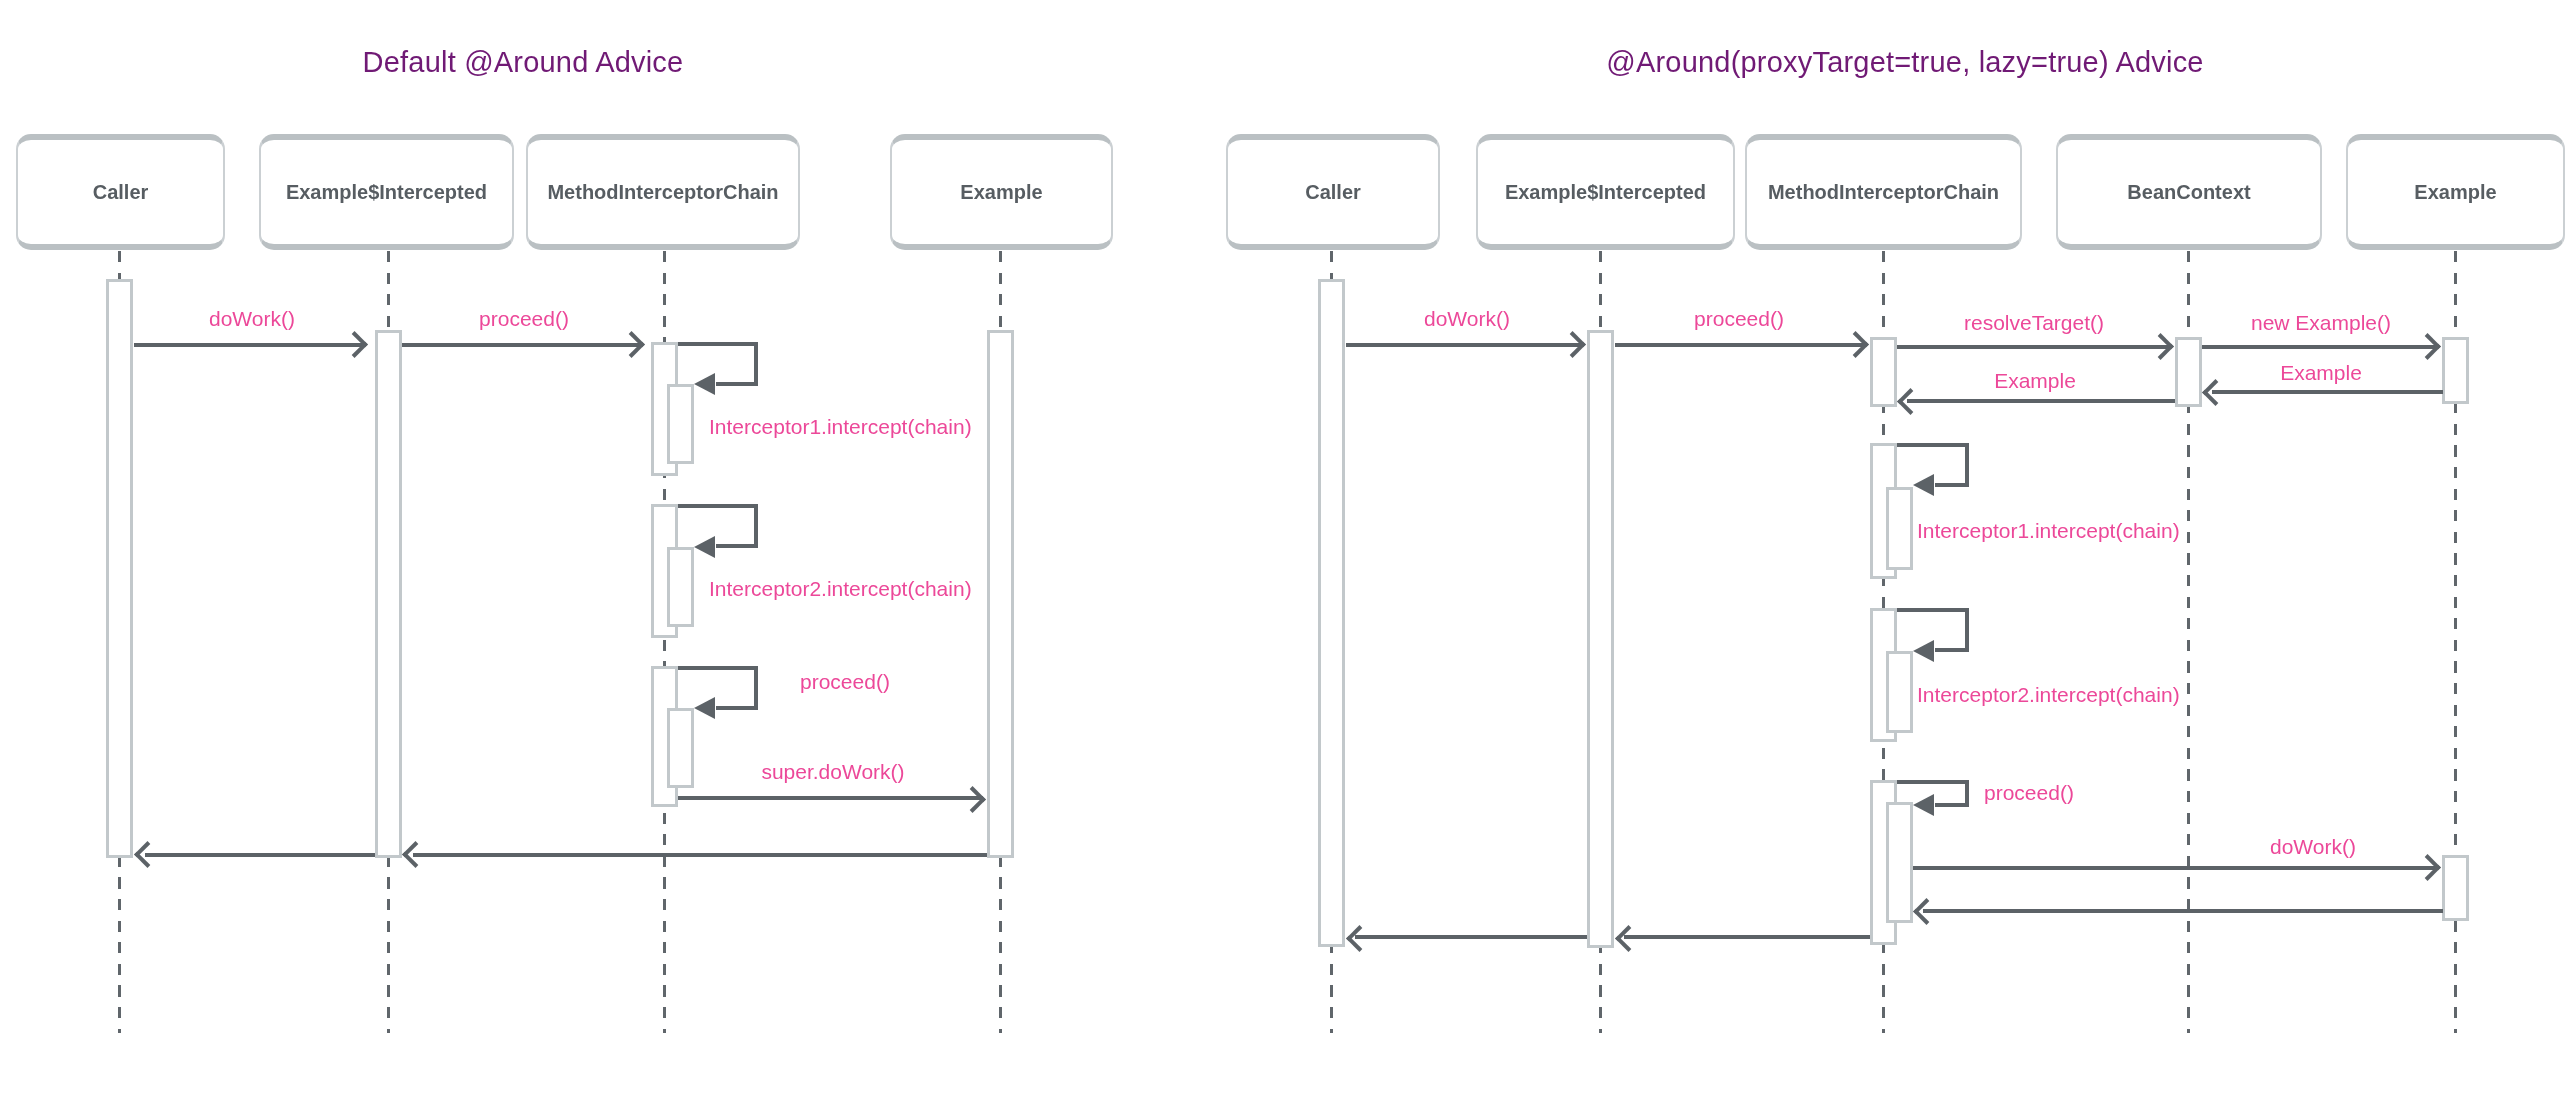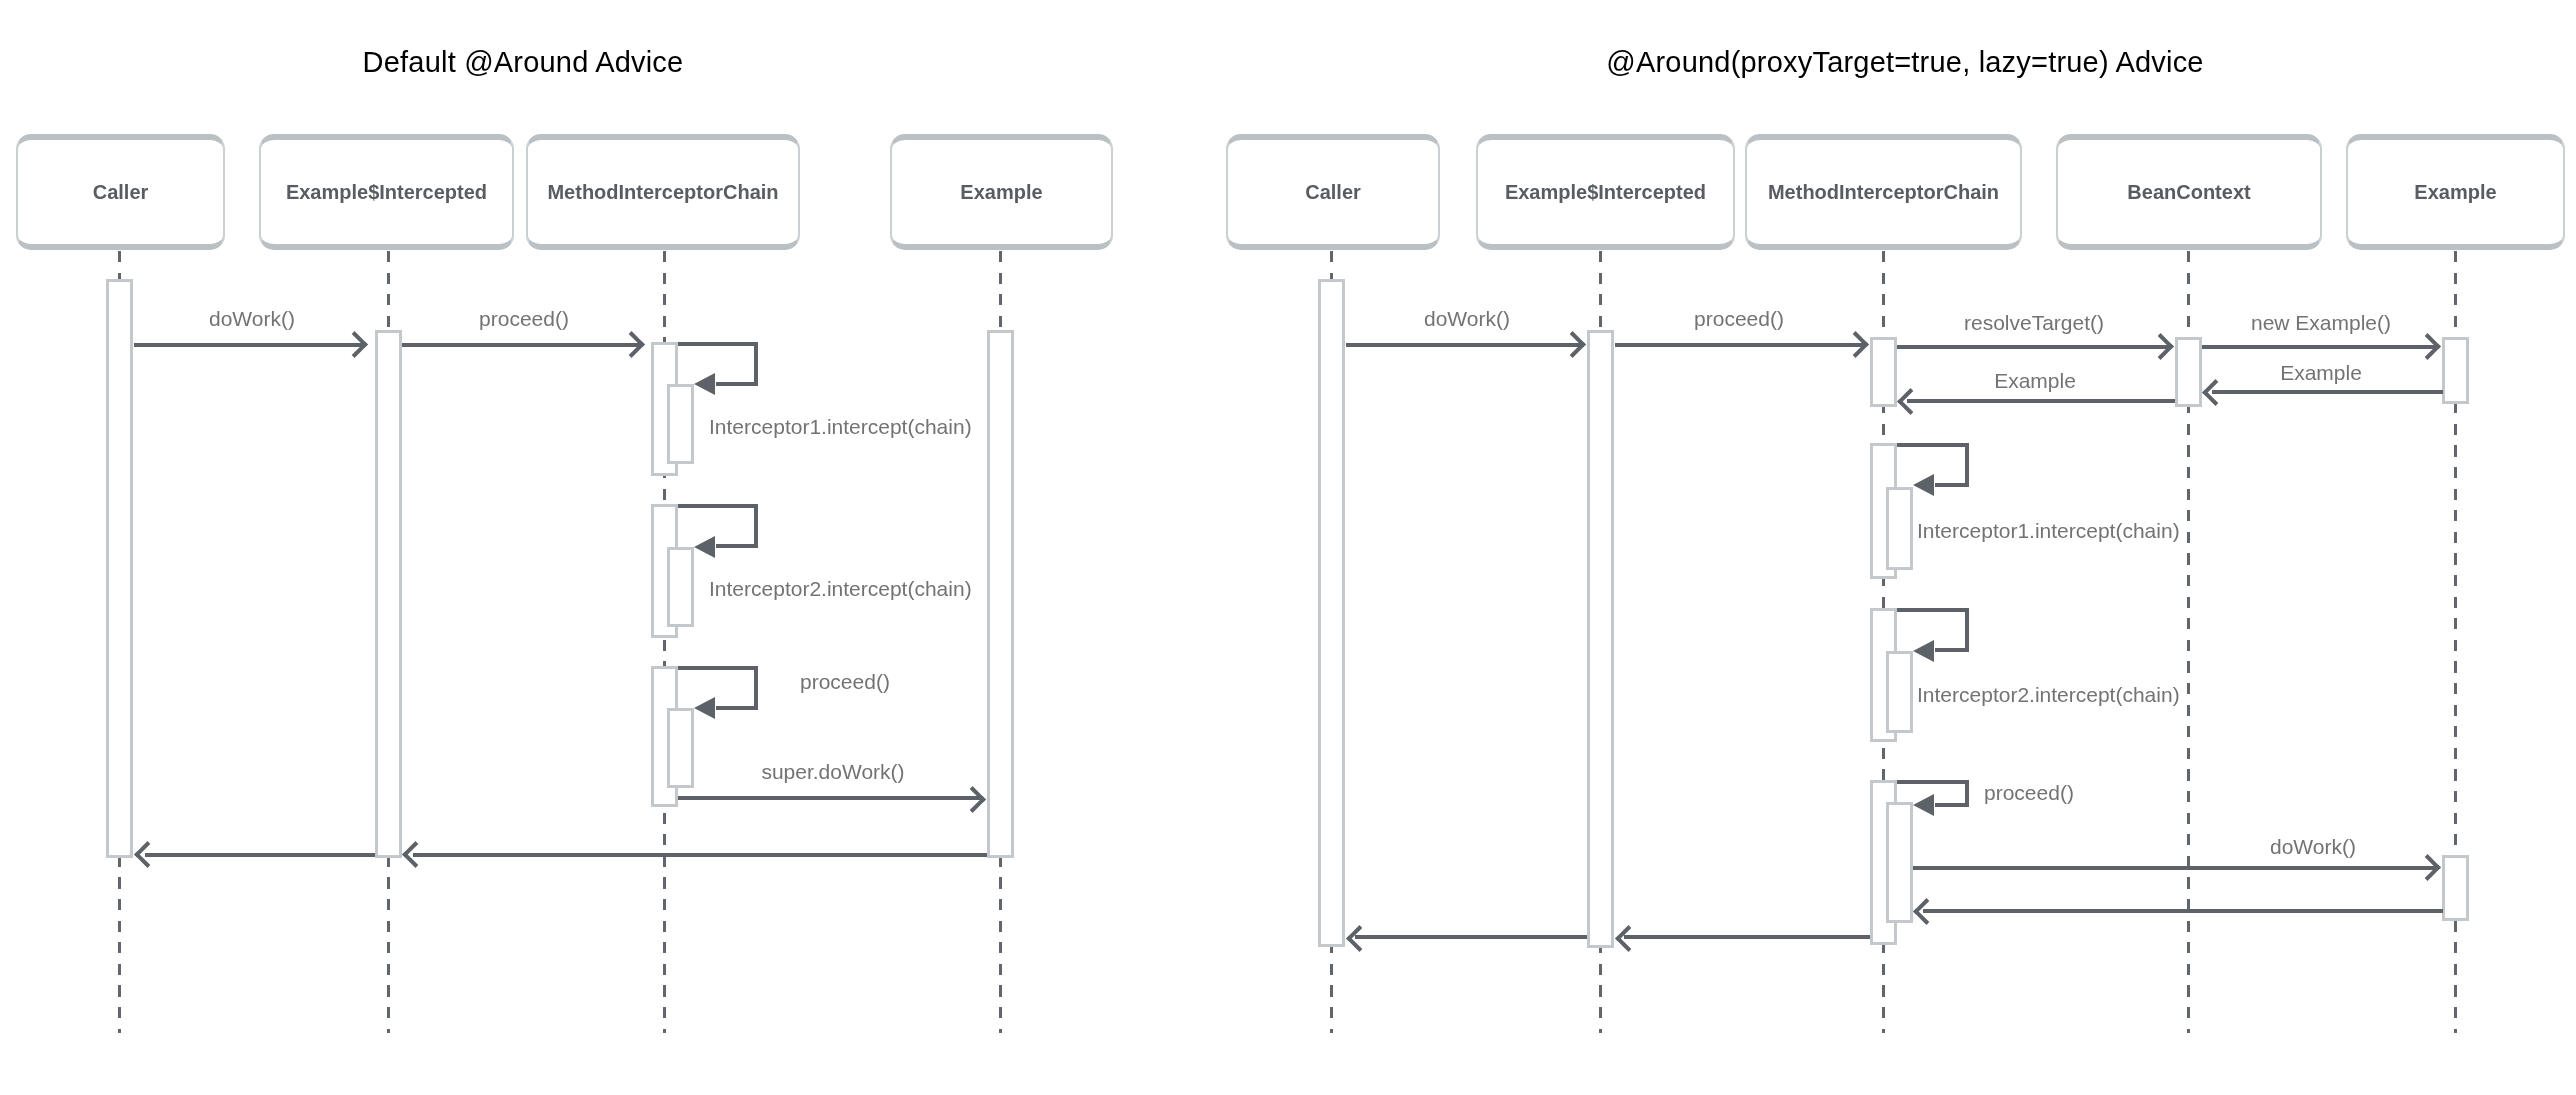--- a/index.html
+++ b/index.html
@@ -1,36 +1,36 @@
 <!DOCTYPE html>
 <html style="font-size:13px"><head>
 <meta charset="utf-8">
 <style>
   html,body{margin:0;padding:0;background:#ffffff;}
   *{box-sizing:border-box;}
   .canvas{position:relative;width:2576px;height:1095px;background:#ffffff;overflow:hidden;
           font-family:"Liberation Sans","DejaVu Sans",sans-serif;}
   .dg{display:contents;}
-  .title{position:absolute;transform:translate(-50%,-50%);font-size:29px;color:#000000;
+  .title{position:absolute;transform:translate(-50%,-50%);font-size:29px;color:#701a75;
          white-space:nowrap;z-index:5;letter-spacing:0.2px;}
   .box{position:absolute;background:#fff;border-style:solid;
        border-color:#bac0c3 #cbd0d3 #bac0c3 #cbd0d3;border-width:6.4px 2.4px;
        display:flex;align-items:center;justify-content:center;z-index:2;border-radius:15px;}
   .box span{font-size:20px;font-weight:700;color:#575d62;white-space:nowrap;}
   .life{position:absolute;width:3.2px;top:251px;height:782px;z-index:1;
         background:repeating-linear-gradient(to bottom,#60666b 0 11.2px,transparent 11.2px 21.6px);}
   .bar{position:absolute;background:#fff;border:3.2px solid #c2c8cb;z-index:2;}
   .shaft{position:absolute;height:4px;background:#5c6267;z-index:3;}
   .loop{position:absolute;border-top:4px solid #5c6267;border-right:4px solid #5c6267;z-index:3;}
   .tri-l{position:absolute;width:0;height:0;border-top:11.2px solid transparent;
          border-bottom:11.2px solid transparent;border-right:21.6px solid #5c6267;z-index:3;}
   .chev{position:absolute;width:19px;height:19px;transform:rotate(45deg);z-index:3;}
   .chev.r{border-top:4.8px solid #5c6267;border-right:4.8px solid #5c6267;}
   .chev.l{border-left:4.8px solid #5c6267;border-bottom:4.8px solid #5c6267;}
-  .lbl{position:absolute;font-size:21px;color:#737373;white-space:nowrap;z-index:4;}
+  .lbl{position:absolute;font-size:21px;color:#ec4899;white-space:nowrap;z-index:4;}
   .lbl.c{transform:translate(-50%,-50%);}
   .lbl.lft{transform:translateY(-50%);}
 </style>
 </head>
 <body>
 
 <div class="canvas">
 
   
   <div class="dg">

